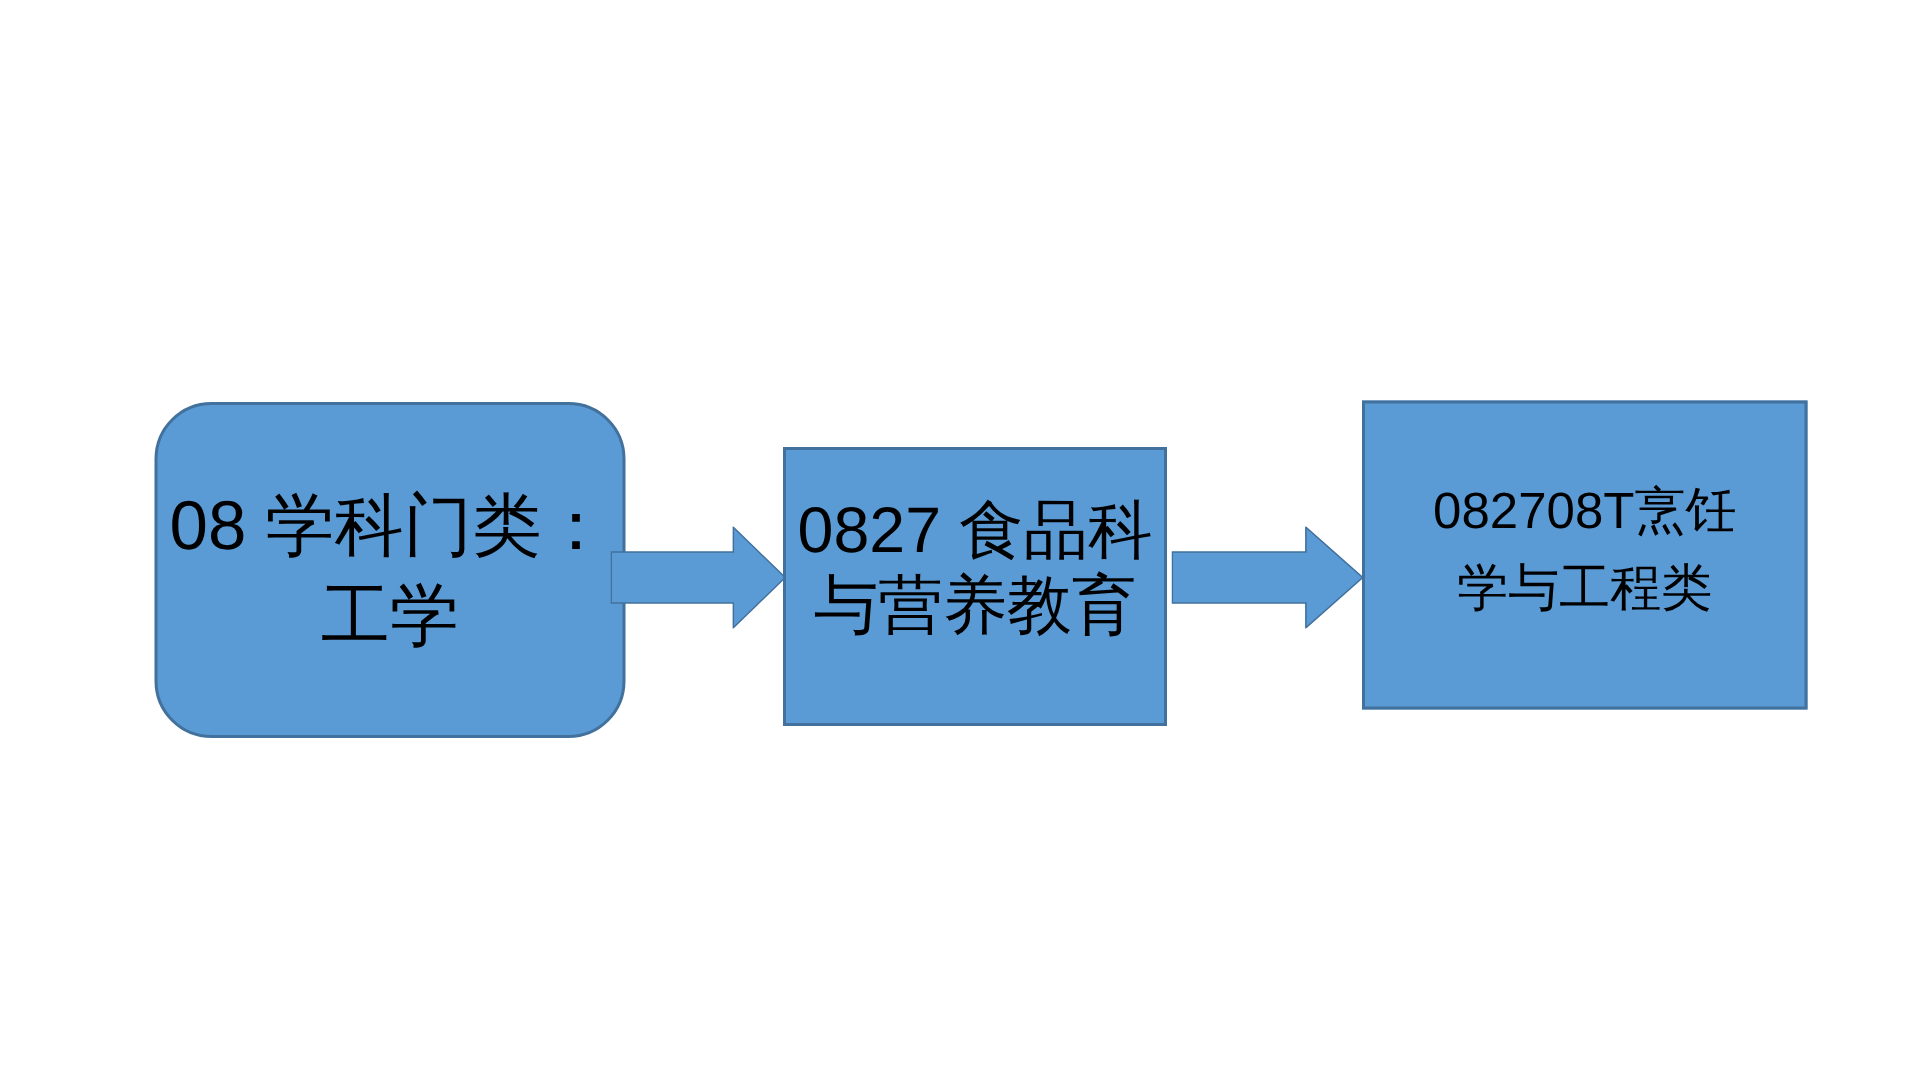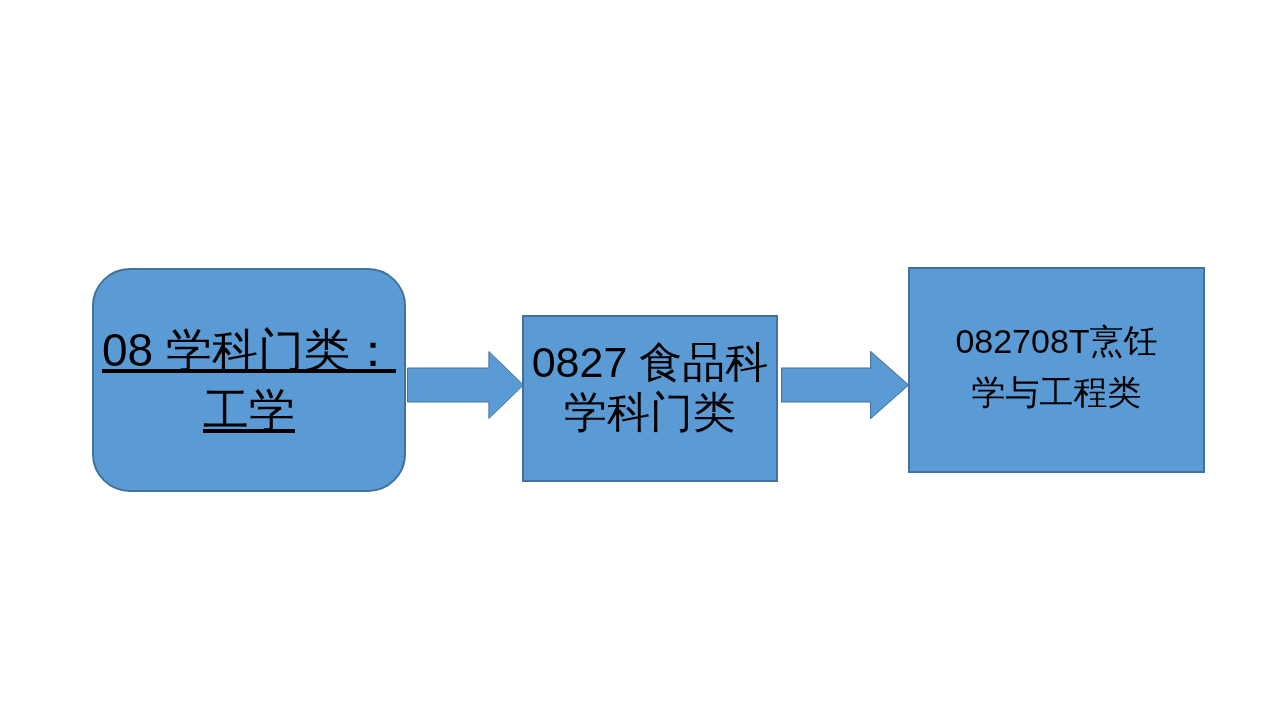--- a/index.html
+++ b/index.html
@@ -26,38 +26,36 @@
     display: flex;
     flex-direction: column;
     align-items: center;
     justify-content: center;
     text-align: center;
   }
   .node .line {
     white-space: nowrap;
   }
   .node1 {
-    left: 92px;
+    left: 103px;
     top: 268px;
     width: 314px;
     height: 224px;
     border-radius: 38px;
     font-size: 46px;
     line-height: 60px;
-    text-decoration: underline;
   }
   .node2 {
     left: 522px;
     top: 298px;
     width: 256px;
-    height: 167px;
+    height: 186px;
     font-size: 43px;
     line-height: 50px;
     padding-bottom: 24px;
-    margin-top: 17px;
   }
   .node3 {
     left: 908px;
     top: 267px;
     width: 297px;
     height: 206px;
     font-size: 34px;
     line-height: 51px;
     padding-bottom: 6px;
   }
@@ -92,21 +90,21 @@
     <div class="line">08 学科门类：</div>
     <div class="line">工学</div>
   </div>
 
   <svg class="arrow arrow1" viewBox="0 0 120 68" preserveAspectRatio="none" xmlns="http://www.w3.org/2000/svg">
     <polygon points="0.5,17 84,17 84,0.5 119.5,34 84,67.5 84,51 0.5,51"></polygon>
   </svg>
 
   <div class="node node2">
     <div class="line">0827 食品科</div>
-    <div class="line">学科门类</div>
+    <div class="line">与营养教育</div>
   </div>
 
   <svg class="arrow arrow2" viewBox="0 0 120 68" preserveAspectRatio="none" xmlns="http://www.w3.org/2000/svg">
     <polygon points="0.5,17 84,17 84,0.5 119.5,34 84,67.5 84,51 0.5,51"></polygon>
   </svg>
 
   <div class="node node3">
     <div class="line">082708T烹饪</div>
     <div class="line">学与工程类</div>
   </div>

